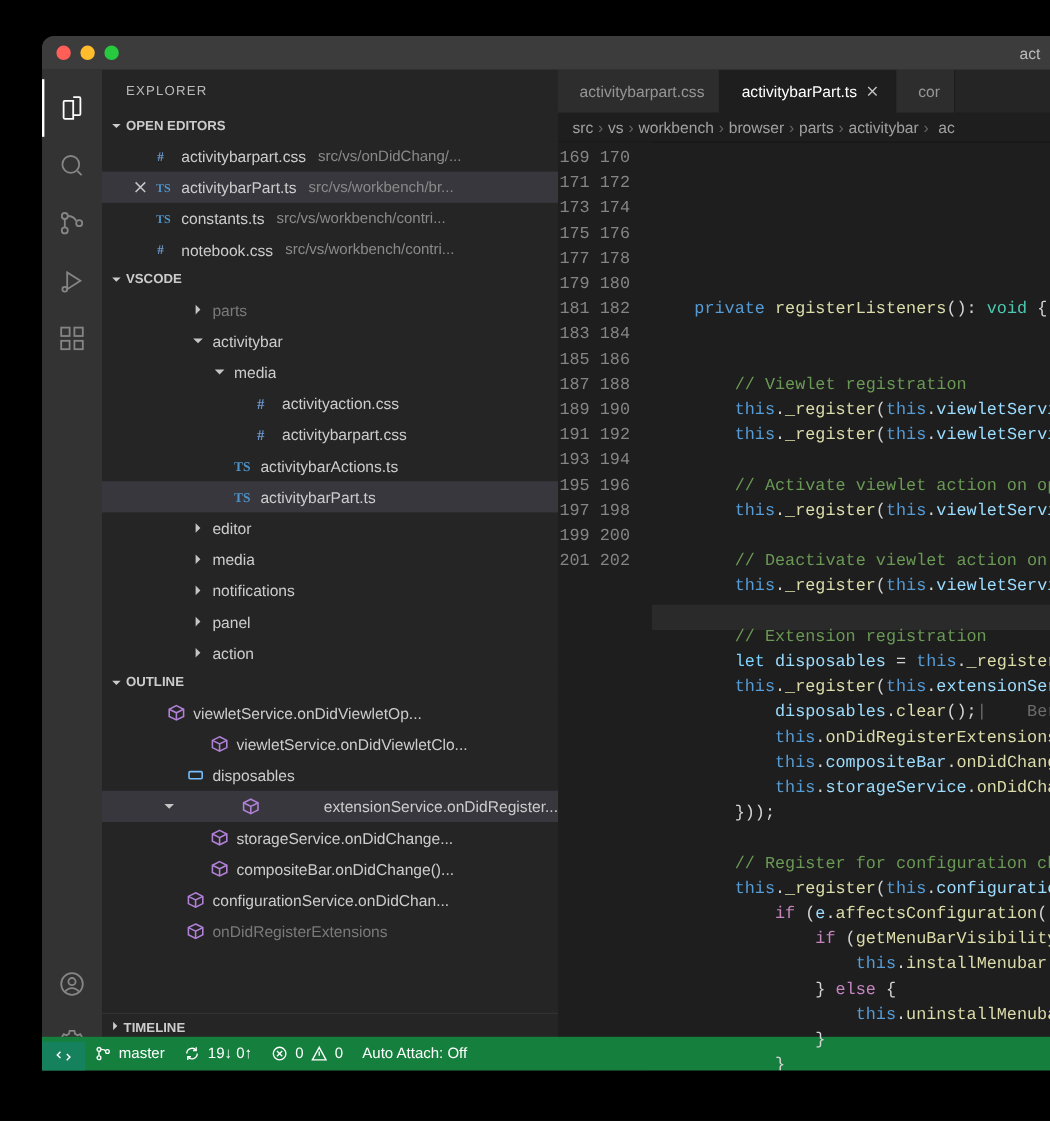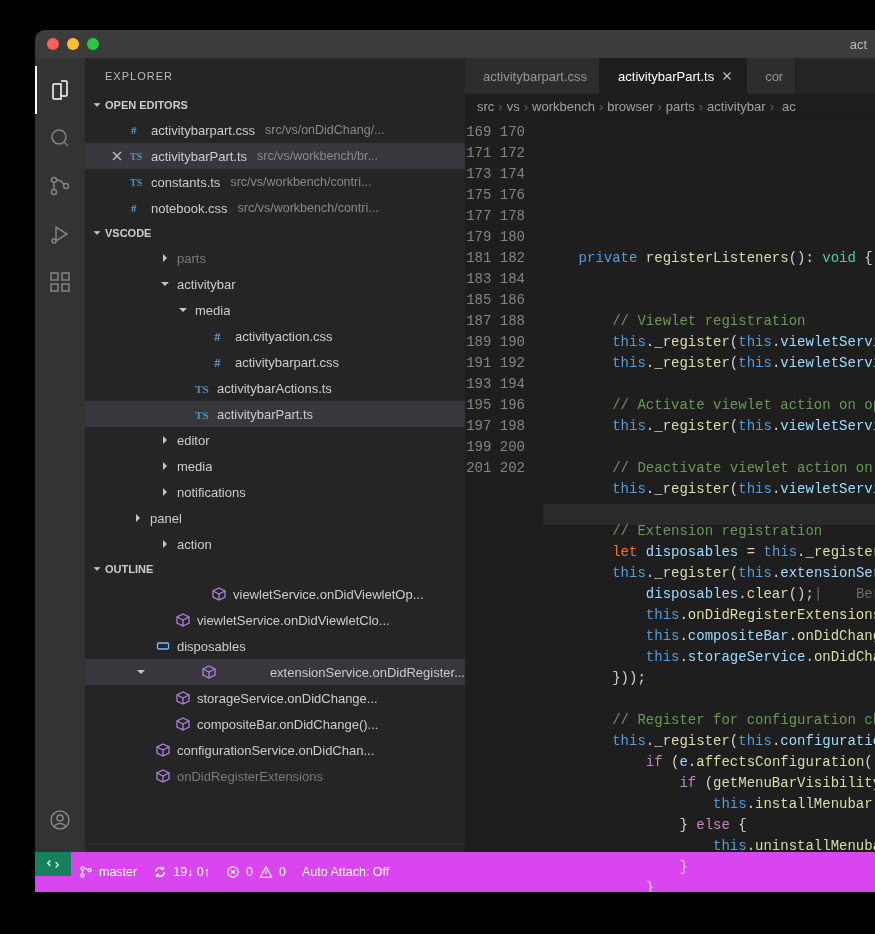--- a/index.html
+++ b/index.html
@@ -118,29 +118,29 @@
   .gutter {
     width:78px; text-align:right; color:#858585; background:#1e1e1e;
     padding:4px 18px 4px 0; line-height:21px; user-select:none;
   }
   .code {
     flex:1; padding:4px 0; line-height:21px; white-space:pre; overflow:hidden; color:#d4d4d4;
     position:relative;
   }
   .hl-line { position:absolute; left:0; right:0; height:21px; background:#2a2a2a; top:340px; z-index:0;}
   .code > div { position:relative; z-index:1; padding-left:2px; }
-  .kw { color:#569cd6; } .typekw{color:#f97316;}
+  .kw { color:#569cd6; } .typekw{color:#7dd3fc;}
   .fn { color:#dcdcaa; } .prop{color:#9cdcfe;} .var{color:#9cdcfe;}
   .str{color:#ce9178;} .com{color:#6a9955;}
   .this{color:#569cd6;} .ret{color:#4ec9b0;}
   .ctrl{color:#c586c0;}
   .codelens { color:#6b6b6b; font-style:normal; }
   .status {
-    position:absolute; left:35px; right:0; height:40px; bottom:42px;
-    background:#d946ef; color:#fff; display:flex; align-items:flex-start;
+    position:absolute; left:35px; right:0; height:28px; bottom:42px;
+    background:#15803d; color:#fff; display:flex; align-items:flex-end;
     font-size:12.5px; border-radius:0;
   }
   .status .remote {
     width:36px; height:24px; background:#16825d; display:flex; align-items:center; justify-content:center;
   }
   .status .seg { display:flex; align-items:center; gap:6px; padding:0 8px; height:100%; cursor:pointer;}
   .status svg { width:14px; height:14px; }
 
   
   .ic-css { color:#6c9ad1; } .ic-ts{color:#4d92c7;}
@@ -369,21 +369,21 @@
               <span class="lbl">media</span>
             </div>
             <div class="tree-row" style="padding-left: 72px;">
               <span class="twist">
                 <svg viewBox="0 0 16 16" fill="#c5c5c5">
                   <path d="M6 4l4 4-4 4z"></path>
                 </svg>
               </span>
               <span class="lbl">notifications</span>
             </div>
-            <div class="tree-row" style="padding-left: 45px;">
+            <div class="tree-row" style="padding-left: 72px;">
               <span class="twist">
                 <svg viewBox="0 0 16 16" fill="#c5c5c5">
                   <path d="M6 4l4 4-4 4z"></path>
                 </svg>
               </span>
               <span class="lbl">panel</span>
             </div>
             <div class="tree-row" style="padding-left: 72px;">
               <span class="twist">
                 <svg viewBox="0 0 16 16" fill="#c5c5c5">
@@ -398,21 +398,21 @@
       <div class="sb-section" style="flex:1; min-height:0;">
         <div class="sb-header">
           <span class="chev">
               <svg viewBox="0 0 16 16" fill="currentColor">
                 <path d="M4 6l4 4 4-4z"></path>
               </svg>
             </span>
           <span>OUTLINE</span>
         </div>
         <div class="outline-rows" id="outline-rows">
-            <div class="outline-row" style="padding-left: 104px;">
+            <div class="outline-row" style="padding-left: 32px;">
               <span class="twist"></span>
               <span class="sym sym-method">
                 <svg viewBox="0 0 16 16" fill="none" stroke="#b180d7" stroke-width="1.3">
                   <path d="M8 2 14 5v6l-6 3-6-3V5z"></path>
                   <path d="M2 5l6 3 6-3M8 8v6"></path>
                 </svg>
               </span>
               <span class="lbl">viewletService.onDidViewletOp...</span>
             </div>
             <div class="outline-row" style="padding-left: 68px;">

